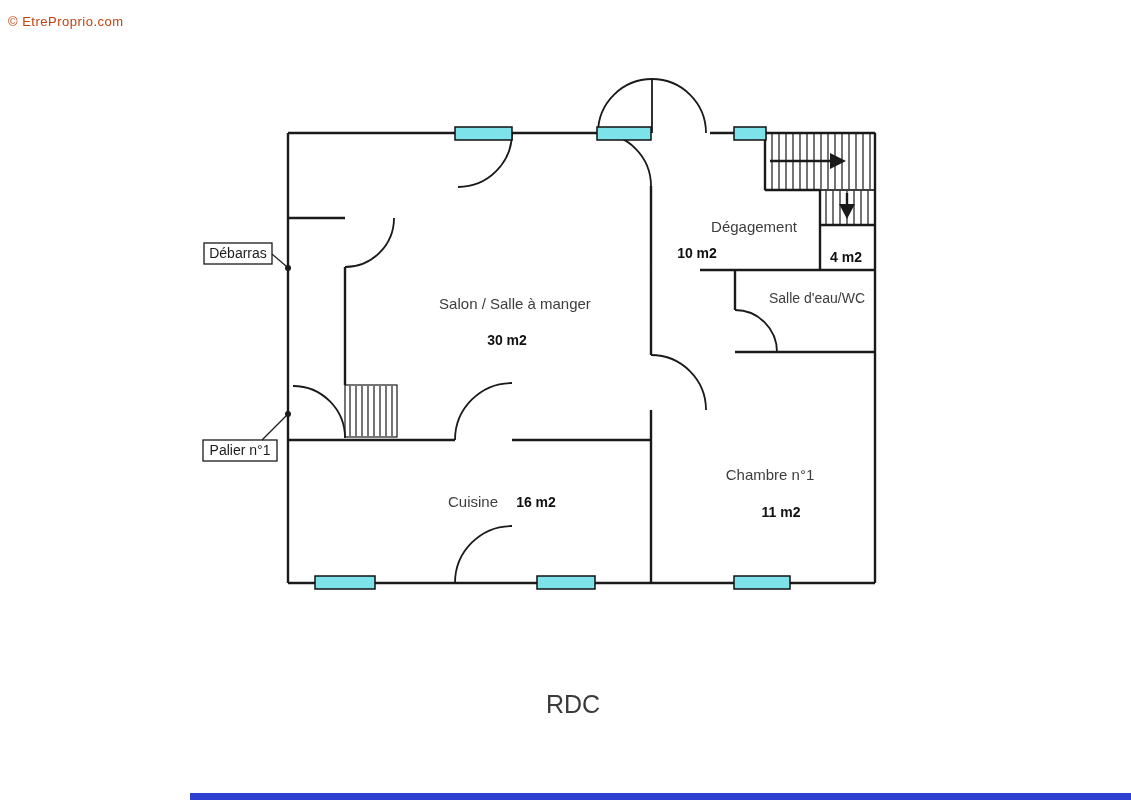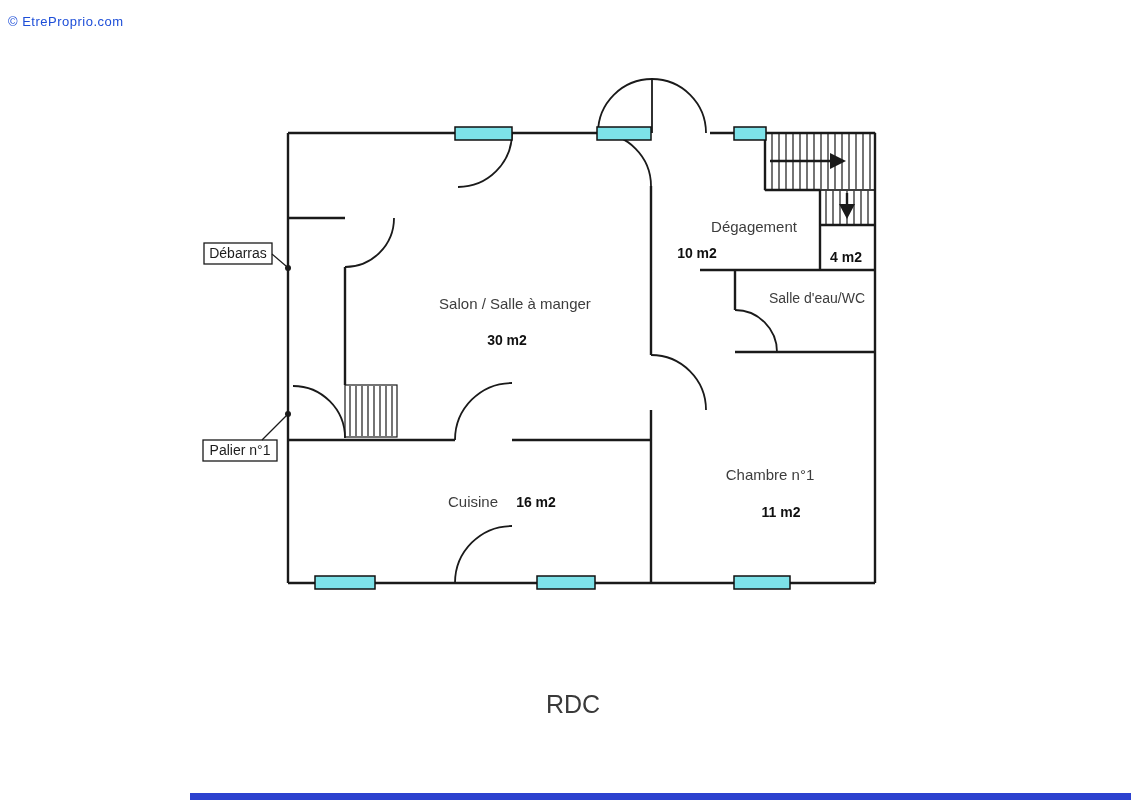--- a/index.html
+++ b/index.html
@@ -2,21 +2,21 @@
 <html><head>
 <meta charset="utf-8">
 <style>
   html,body { margin:0; padding:0; background:#ffffff; }
   .canvas {
     position:relative; width:1131px; height:800px; background:#ffffff;
     overflow:hidden; font-family:"Liberation Sans", sans-serif;
   }
   .plan-svg { position:absolute; left:0; top:0; }
   .watermark {
-    position:absolute; left:8px; top:14px; font-size:13px; color:#1d4ed8;
+    position:absolute; left:8px; top:14px; font-size:13px; color:#c2410c;
     letter-spacing:.5px; user-select:none;
   }
   .bottom-bar {
     position:absolute; left:190px; right:0; bottom:0; height:7px; background:#2c41cf;
   }
   svg text { font-family:"Liberation Sans", sans-serif; }
   .room-name  { font-size:15px; fill:#3d3d3d; text-anchor:middle; }
   .room-name-sm { font-size:14px; fill:#3d3d3d; text-anchor:middle; }
   .room-area  { font-size:14px; font-weight:bold; fill:#101010; text-anchor:middle; }
   .callout-text { font-size:14px; fill:#1c1c1c; text-anchor:middle; }

